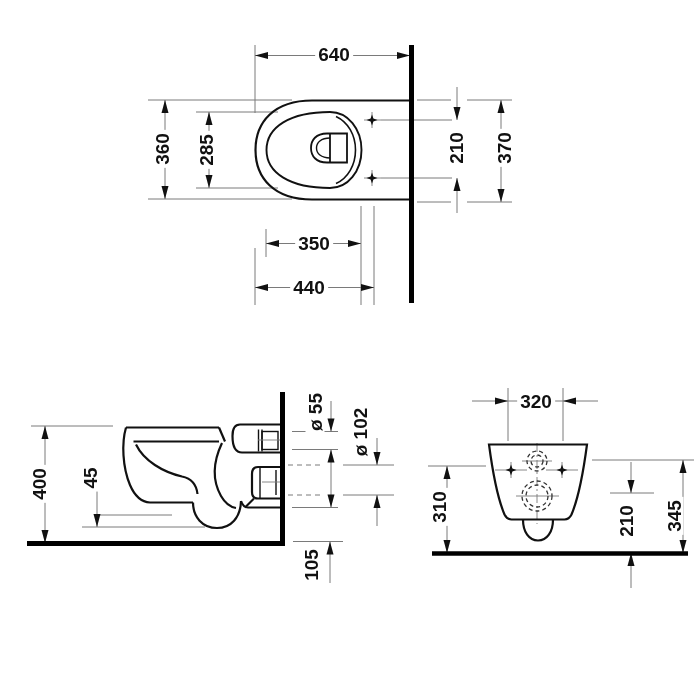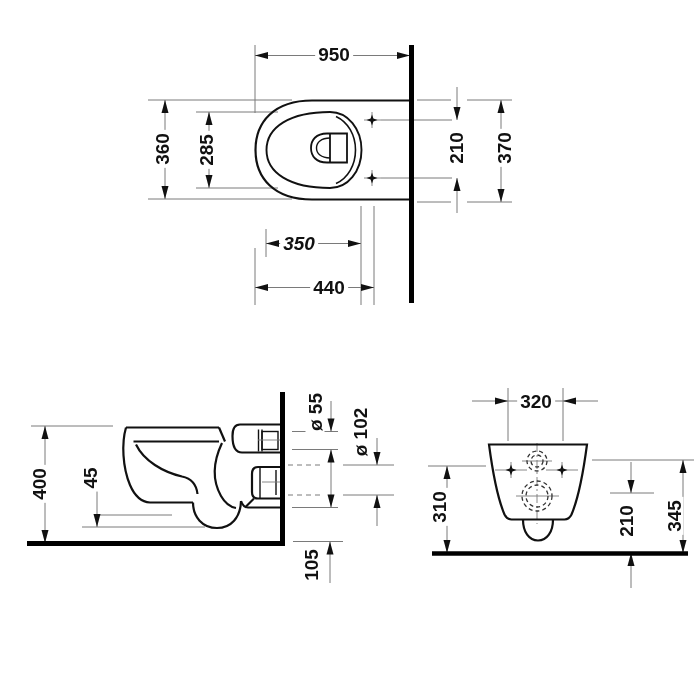--- a/index.html
+++ b/index.html
@@ -162,27 +162,27 @@
 
     <g fill="#111" stroke="none">
       <path d="M511,464.5 L512.4,468.6 L516.5,470 L512.4,471.4 L511,475.5 L509.6,471.4 L505.5,470 L509.6,468.6 Z"></path>
       <path d="M562,464.5 L563.4,468.6 L567.5,470 L563.4,471.4 L562,475.5 L560.6,471.4 L556.5,470 L560.6,468.6 Z"></path>
     </g>
 
     <line x1="432" y1="553.5" x2="688" y2="553.5" stroke="#000" stroke-width="4.5"></line>
   </g>
 </svg>
 
-<div class="dim-label" style="left:334px;top:54px;">950</div>
+<div class="dim-label" style="left:334px;top:54px;">640</div>
 <div class="dim-label v" style="left:162px;top:149px;">360</div>
 <div class="dim-label v" style="left:206px;top:150px;">285</div>
 <div class="dim-label v" style="left:456px;top:148px;">210</div>
 <div class="dim-label v" style="left:504px;top:148px;">370</div>
-<div class="dim-label" style="left:299px;top:243px;font-style:italic;">350</div>
-<div class="dim-label" style="left:329px;top:287px;text-align:right;">440</div>
+<div class="dim-label" style="left:314px;top:243px;">350</div>
+<div class="dim-label" style="left:309px;top:287px;text-align:right;">440</div>
 
 <div class="dim-label v" style="left:39px;top:484px;">400</div>
 <div class="dim-label v" style="left:90px;top:478px;">45</div>
 <div class="dim-label v" style="left:315px;top:412px;">ø 55</div>
 <div class="dim-label v" style="left:360px;top:432px;">ø 102</div>
 <div class="dim-label v" style="left:311px;top:565px;">105</div>
 
 <div class="dim-label" style="left:536px;top:401px;">320</div>
 <div class="dim-label v" style="left:439px;top:507px;">310</div>
 <div class="dim-label v" style="left:626px;top:521px;">210</div>

